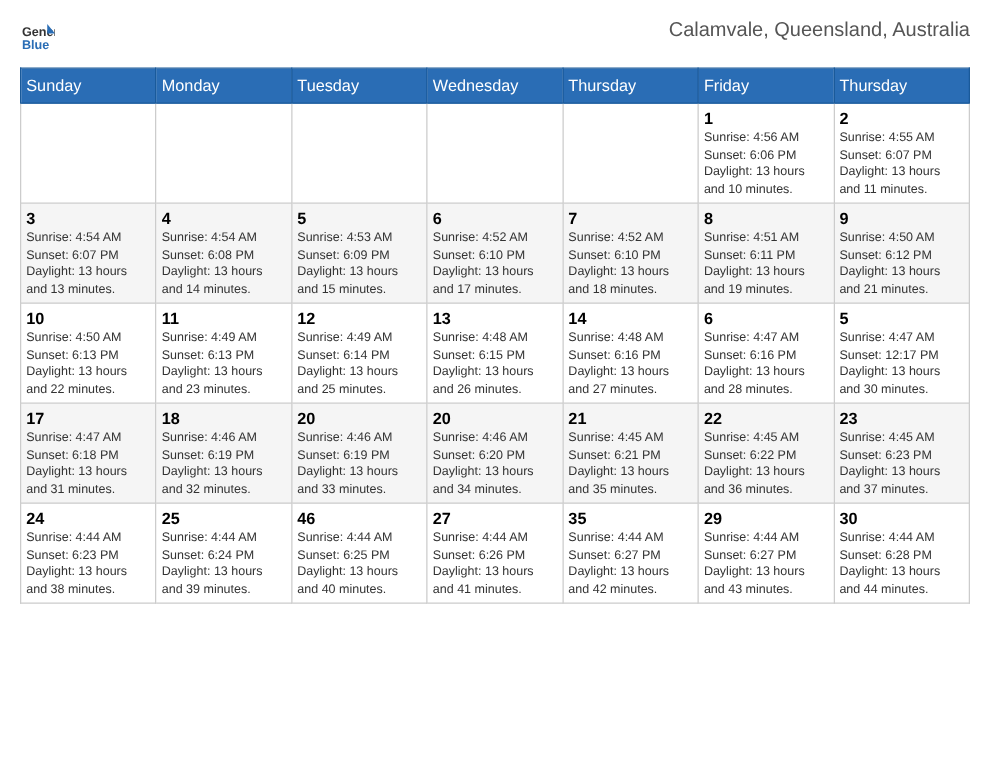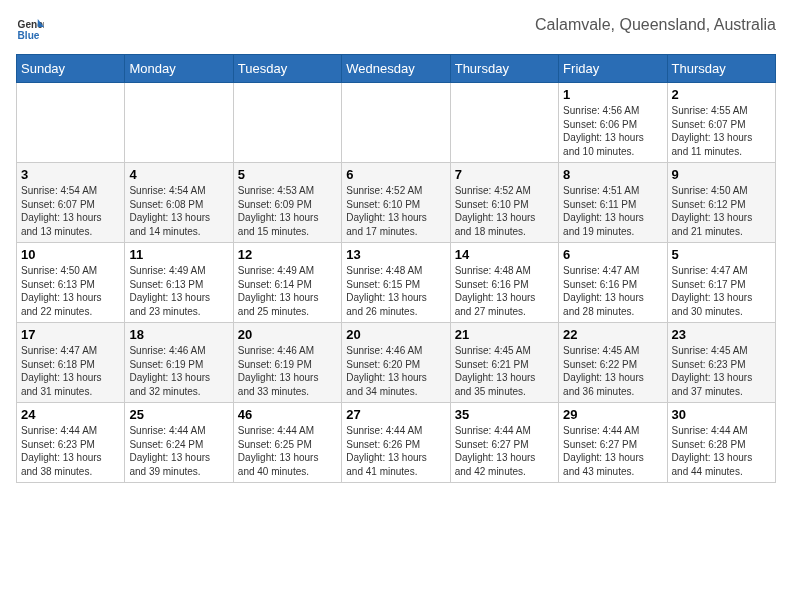--- a/index.html
+++ b/index.html
@@ -217,21 +217,21 @@
         <td>
           <div class="day-number">6</div>
           <div class="day-info">Sunrise: 4:47 AM
 Sunset: 6:16 PM
 Daylight: 13 hours
 and 28 minutes.</div>
         </td>
         <td>
           <div class="day-number">5</div>
           <div class="day-info">Sunrise: 4:47 AM
-Sunset: 6:17 PM
+Sunset: 12:17 PM
 Daylight: 13 hours
 and 30 minutes.</div>
         </td>
       </tr>
       <tr>
         <td>
           <div class="day-number">17</div>
           <div class="day-info">Sunrise: 4:47 AM
 Sunset: 6:18 PM
 Daylight: 13 hours

